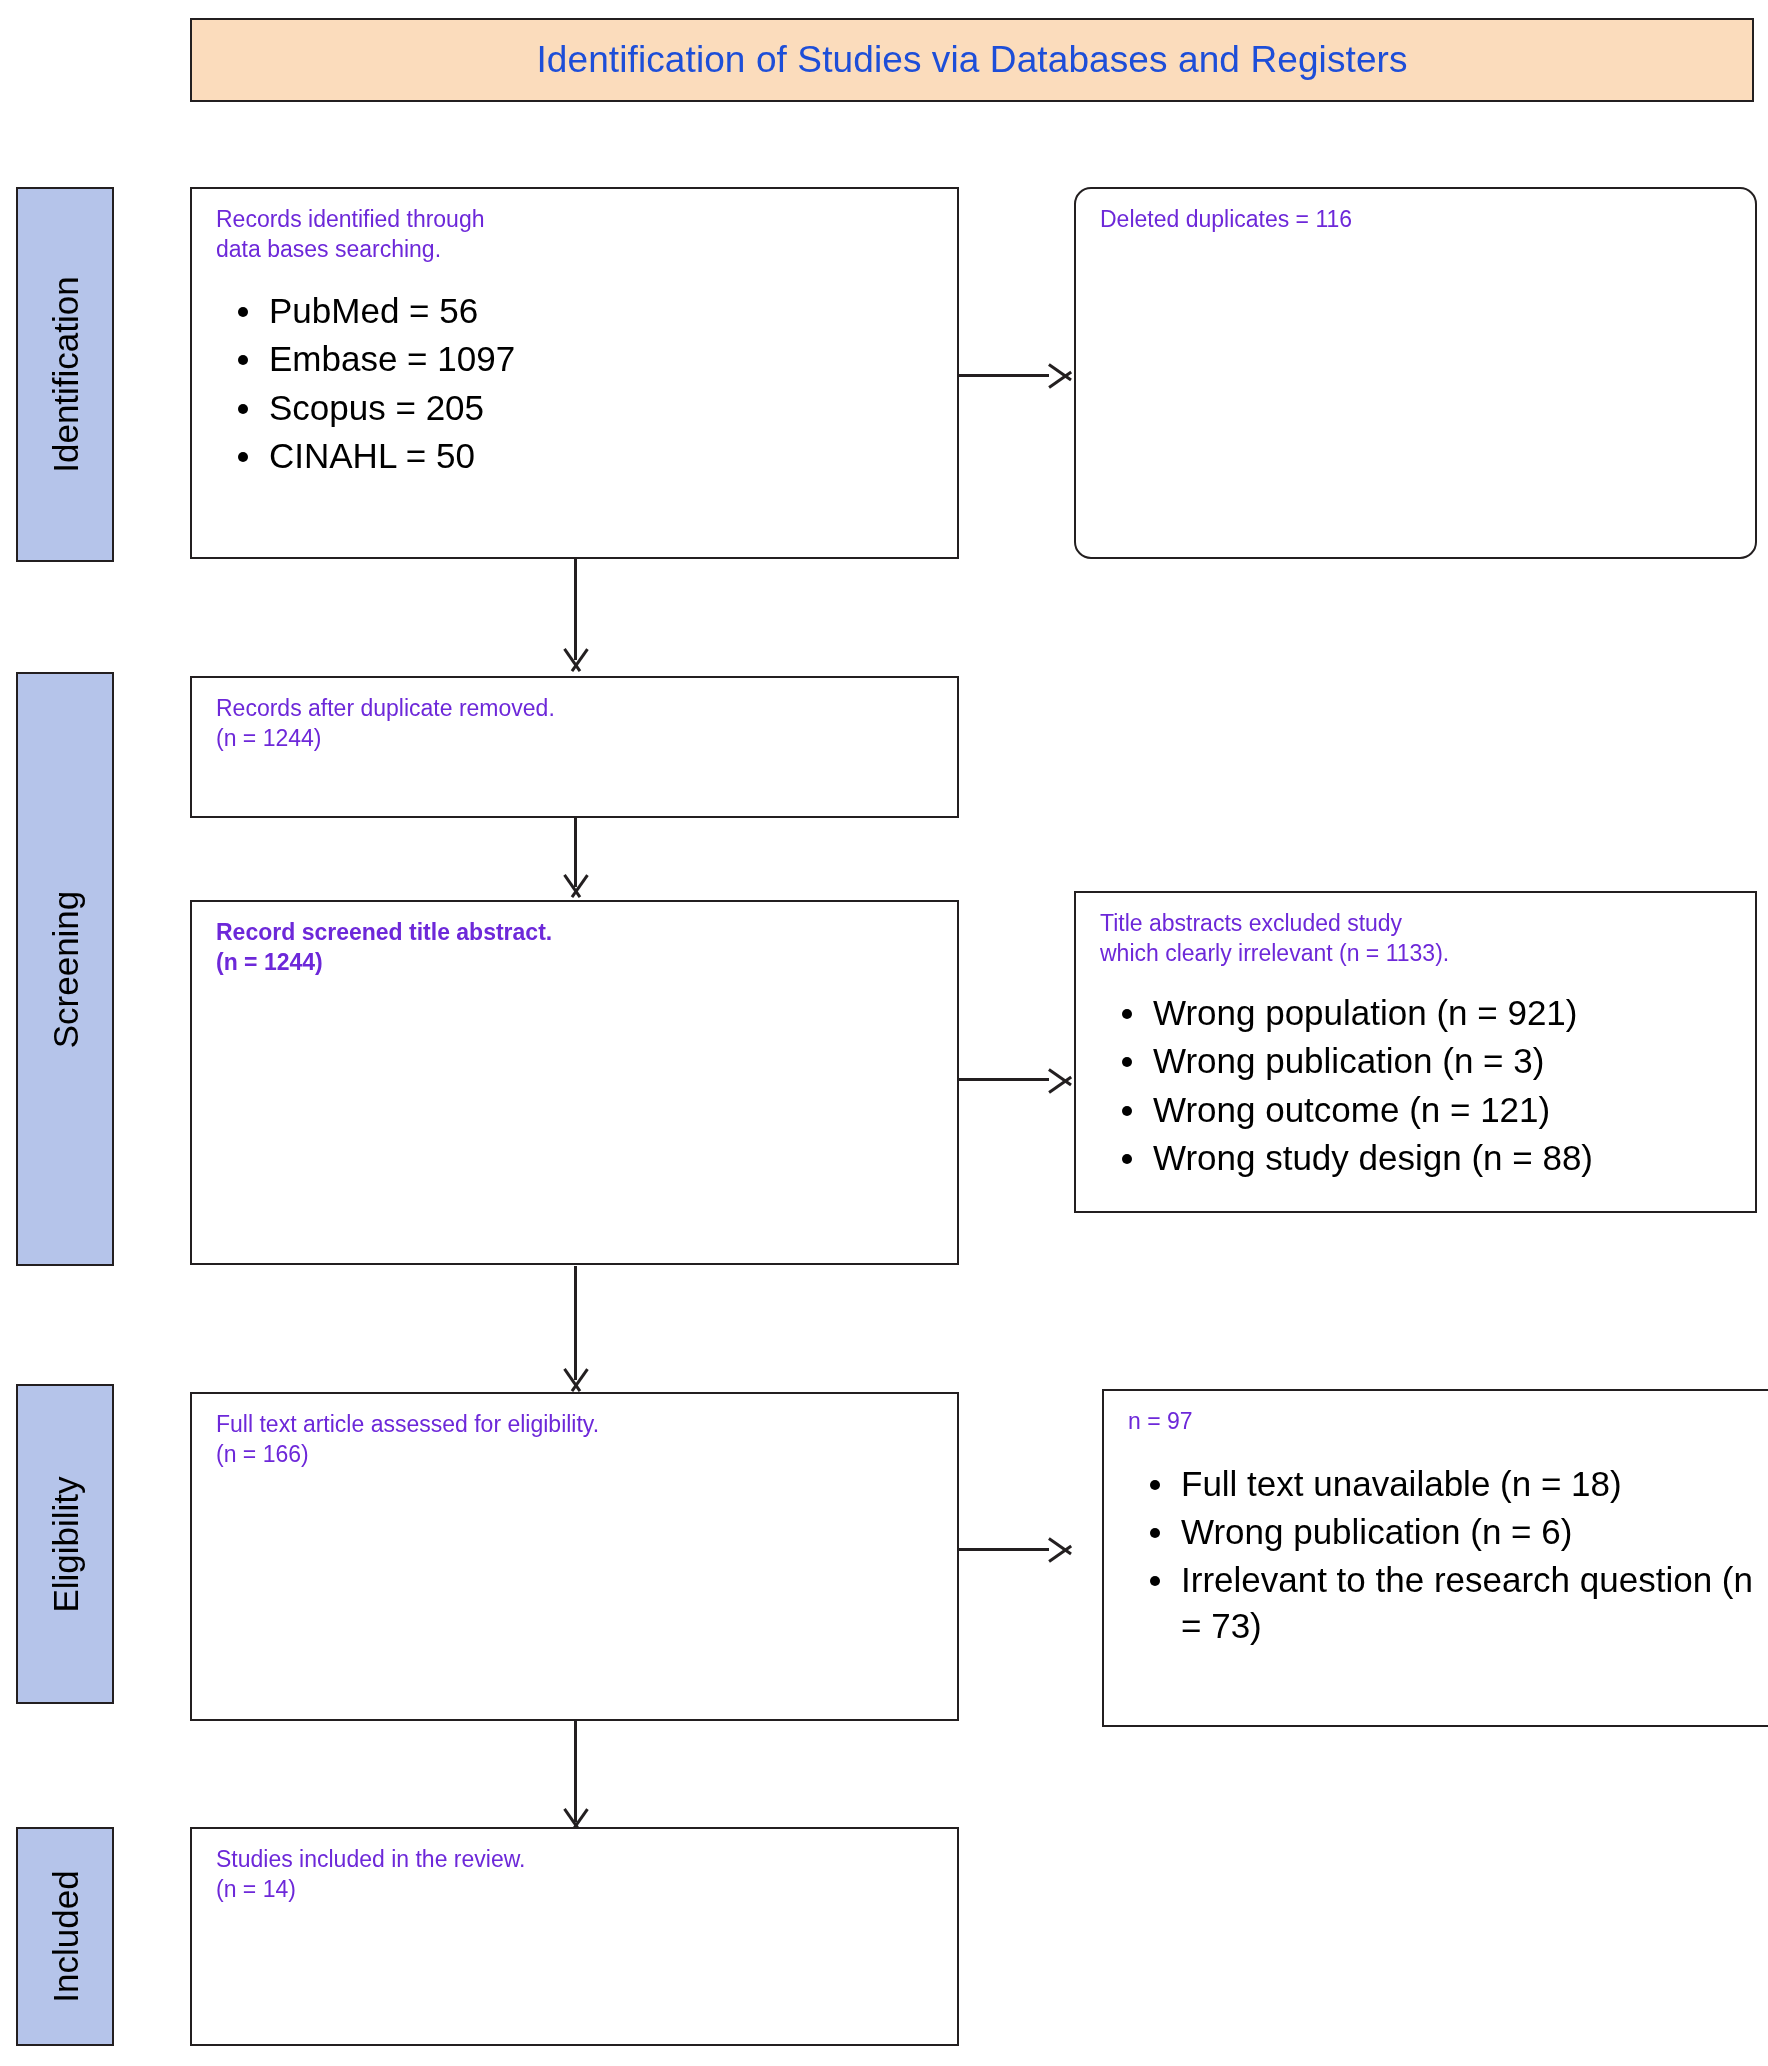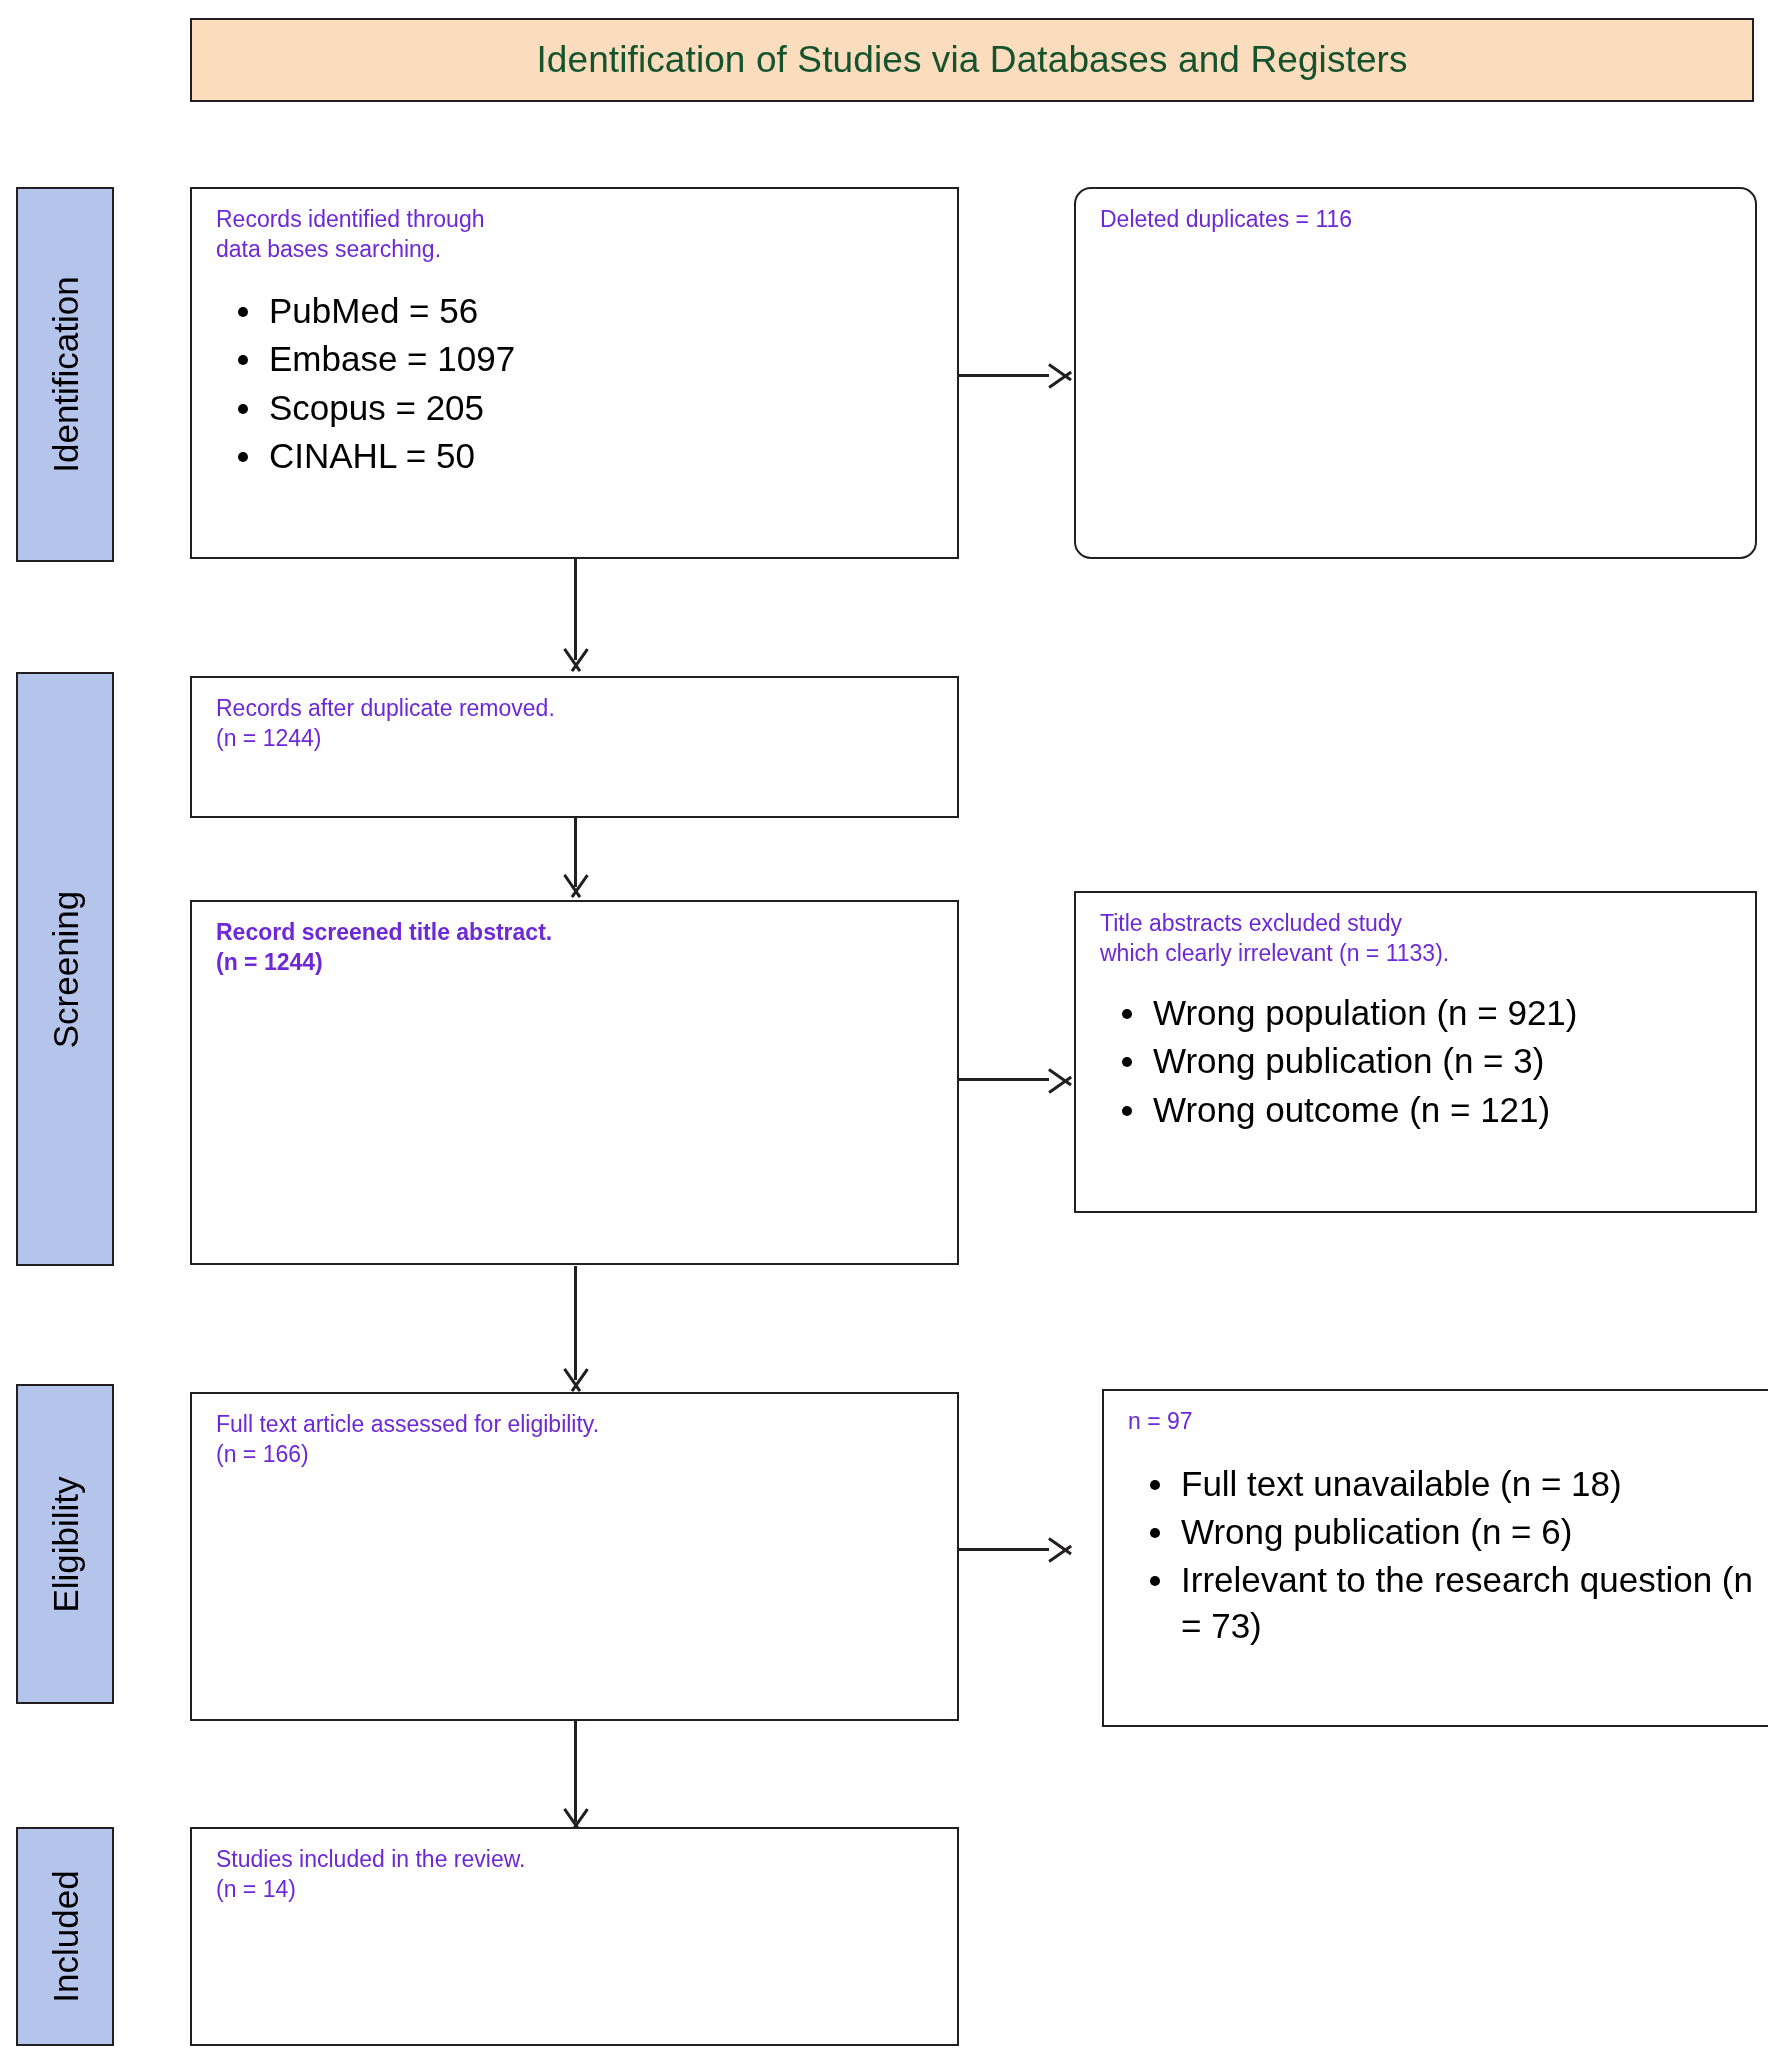--- a/index.html
+++ b/index.html
@@ -32,21 +32,21 @@
     box-sizing: border-box;
     border: 2.7px solid #231f20;
     background: #fbdcbc;
     display: flex;
     align-items: center;
     justify-content: center;
   }
   .banner-title {
     font-size: 37px;
     line-height: 1.15;
-    color: #14532d;
+    color: #1d4ed8;
     letter-spacing: 0.1px;
     white-space: nowrap;
     text-align: center;
   }
 
   
   .stage {
     position: absolute;
     box-sizing: border-box;
     border: 2.7px solid #231f20;
@@ -214,20 +214,21 @@
   </div>
 
   <div class="box" style="left:1074px; top:891px; width:683px; height:322px;">
     <div class="box-body">
       <div class="box-line">Title abstracts excluded study</div>
       <div class="box-line">which clearly irrelevant (n = 1133).</div>
       <ul class="bullets tight">
         <li>Wrong population (n = 921)</li>
         <li>Wrong publication (n = 3)</li>
         <li>Wrong outcome (n = 121)</li>
+        <li>Wrong study design (n = 88)</li>
       </ul>
     </div>
   </div>
 
   <div class="hline" style="left:959px; top:1078px; width:90px;"></div>
   <div class="arrow-right" style="left:1049px; top:1062px;"></div>
 
   <div class="vline" style="left:574px; top:1266px; height:114px;"></div>
   <div class="arrow-down" style="left:557px; top:1369px;"></div>
 

